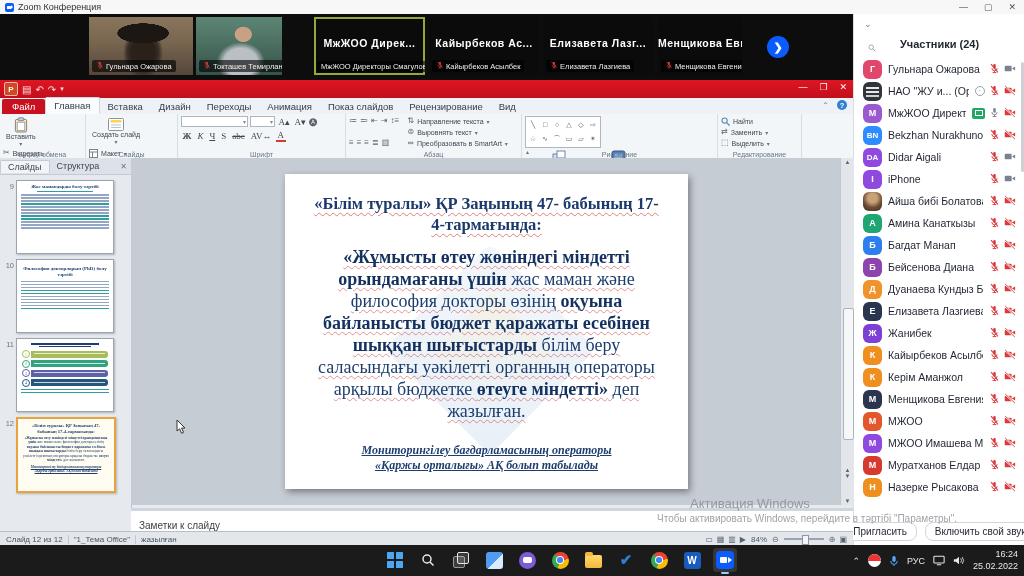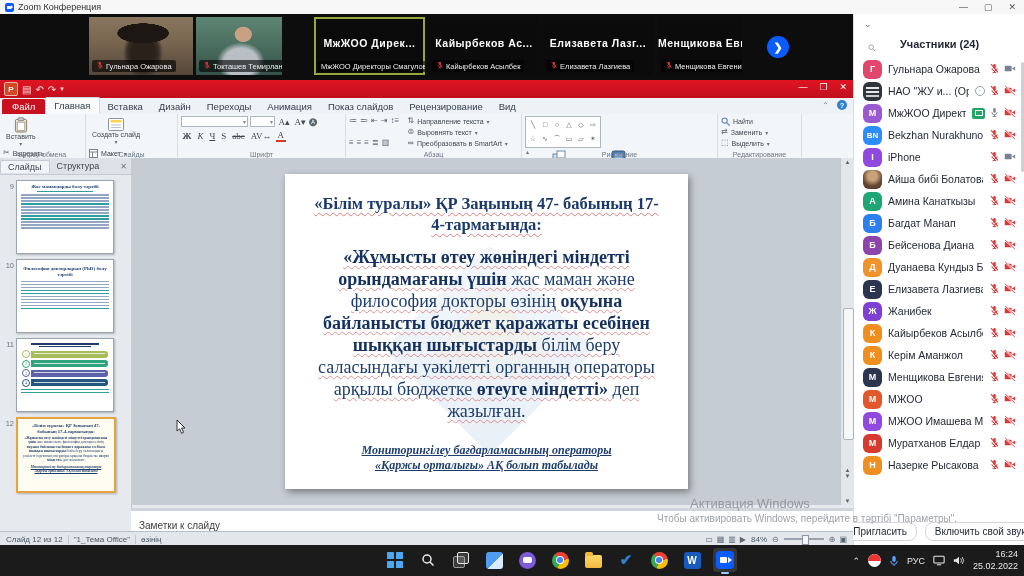--- a/index.html
+++ b/index.html
@@ -360,20 +360,38 @@
                   <path d="M4.2 7.5a3.8 3.8 0 0 0 7.6 0"></path>
                   <path d="M8 11.5v2.2M5.3 13.9h5.4"></path>
                   <path d="M3 1.5l10 12" stroke-width="1.6"></path>
                 </g>
               </svg></span>
             <span><svg width="12" height="11" viewBox="0 0 16 14">
                 <rect x="1" y="3.2" width="9.2" height="7.6" rx="1.6" fill="#d93b3b"></rect>
                 <path d="M10.6 7l4.2-2.6v5.2L10.6 7z" fill="#d93b3b"></path>
                 <path d="M1.5 1l13 12" stroke="#fff" stroke-width="2.4"></path>
                 <path d="M1.5 1l13 12" stroke="#d93b3b" stroke-width="1.2"></path>
+              </svg></span>
+          </span>
+        </div>
+        <div class="prow">
+          <div class="pav" style="background: rgb(143, 73, 222); font-size: 8px;">DA</div>
+          <span class="pname">Didar Aigali</span>
+          <span class="pic">
+            <span><svg width="11" height="11" viewBox="0 0 16 16">
+                <g fill="none" stroke="#d93b3b" stroke-width="1.4">
+                  <rect x="6.2" y="1.5" width="3.6" height="7" rx="1.8" fill="#d93b3b" stroke="none"></rect>
+                  <path d="M4.2 7.5a3.8 3.8 0 0 0 7.6 0"></path>
+                  <path d="M8 11.5v2.2M5.3 13.9h5.4"></path>
+                  <path d="M3 1.5l10 12" stroke-width="1.6"></path>
+                </g>
+              </svg></span>
+            <span><svg width="12" height="11" viewBox="0 0 16 14">
+                <rect x="1" y="3.2" width="9.2" height="7.6" rx="1.6" fill="#7a8290"></rect>
+                <path d="M10.6 7l4.2-2.6v5.2L10.6 7z" fill="#7a8290"></path>
               </svg></span>
           </span>
         </div>
         <div class="prow">
           <div class="pav" style="background: rgb(143, 73, 222);">I</div>
           <span class="pname">iPhone</span>
           <span class="pic">
             <span><svg width="11" height="11" viewBox="0 0 16 16">
                 <g fill="none" stroke="#d93b3b" stroke-width="1.4">
                   <rect x="6.2" y="1.5" width="3.6" height="7" rx="1.8" fill="#d93b3b" stroke="none"></rect>
@@ -944,21 +962,21 @@
       <div style="position:absolute;bottom:1px;left:0;right:0;">▼</div>
     </div>
 
     <div id="notes">Заметки к слайду</div>
 
     <div id="status">
       <span style="margin-left:6px;">Слайд 12 из 12</span>
       <span class="sep"></span>
       <span>"1_Тема Office"</span>
       <span class="sep"></span>
-      <span>өзінің</span>
+      <span>жазылған</span>
       <span style="flex:1"></span>
       <span class="viewico">▭</span>
       <span class="viewico">▦</span>
       <span class="viewico">▥</span>
       <span class="viewico">▶</span>
       <span style="margin:0 3px;">84%</span>
       <span class="viewico">⊖</span>
       <span class="zoomslider">
           <i></i>
         </span>

